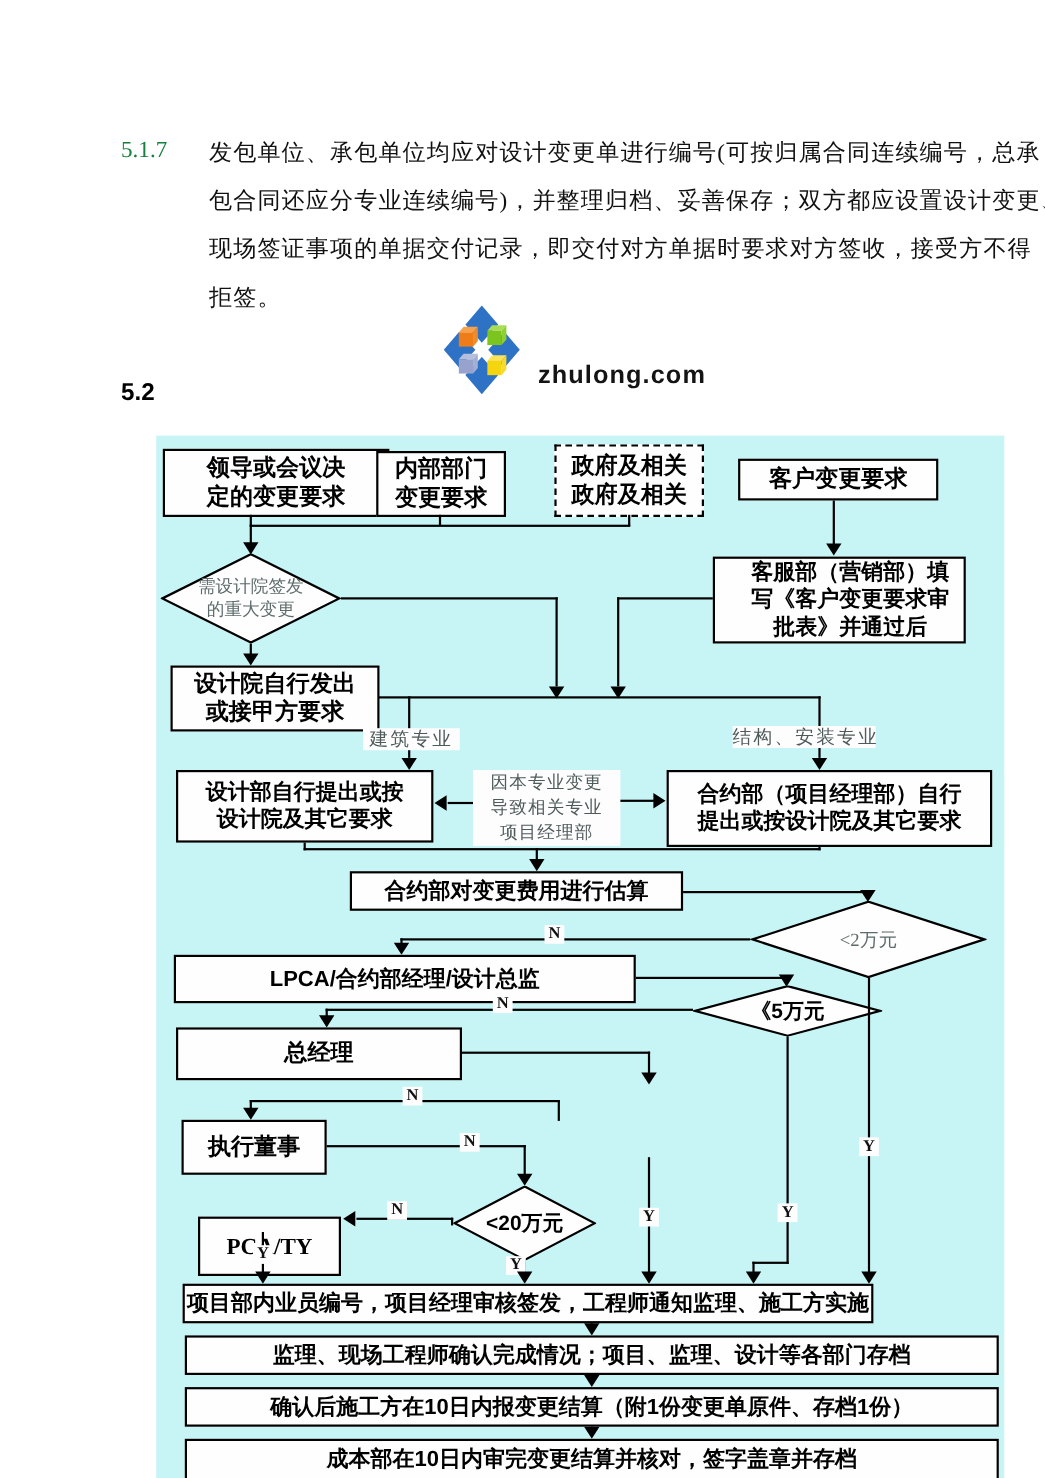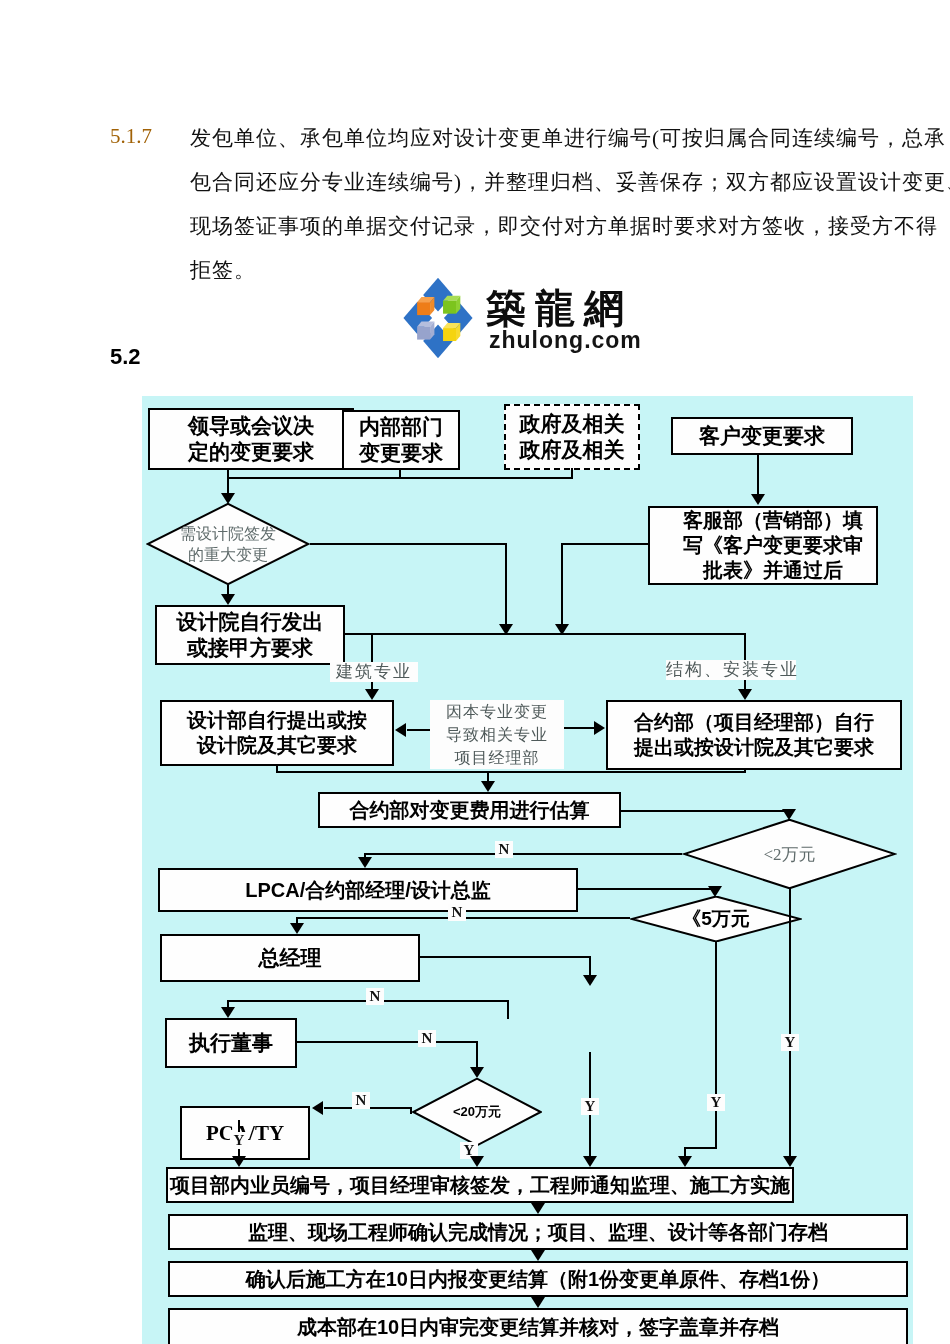--- a/index.html
+++ b/index.html
@@ -1,21 +1,21 @@
 <!DOCTYPE html>
 <html><head>
 <meta charset="utf-8">
 <style>
   html,body{margin:0;padding:0;background:#ffffff;}
   #page{position:relative;width:950px;height:1344px;background:#ffffff;overflow:hidden;
         font-family:"Liberation Sans",sans-serif;}
   .abs{position:absolute;}
   .serif{font-family:"Liberation Serif",serif;margin-top:40px;}
   
-  .para-num{position:absolute;font-family:"Liberation Serif",serif;font-size:21px;color:#a16207;}
+  .para-num{position:absolute;font-family:"Liberation Serif",serif;font-size:21px;color:#15803d;}
   .para-line{position:absolute;left:190px;width:700px;font-family:"Liberation Serif",serif;
              font-size:21px;color:#111;letter-spacing:1px;white-space:nowrap;}
   .sec-num,.sec-title{position:absolute;font-weight:bold;font-size:22px;color:#000;}
   
   #panel{position:absolute;left:142px;top:396px;width:771px;height:948px;background:#c7f5f6;}
   
   .box{position:absolute;background:#fefefe;border:2px solid #000;box-sizing:border-box;
        display:flex;flex-direction:column;align-items:center;justify-content:center;
        text-align:center;font-weight:bold;color:#000;line-height:1.25;}
   .box .ln{display:block;white-space:nowrap;}
@@ -72,21 +72,20 @@
 
       <polygon points="21,70 27,63 45,63 39,70" fill="#b5bedd"></polygon>
       <polygon points="39,70 45,63 45,81 39,88" fill="#a3aed3"></polygon>
       <rect x="21" y="70" width="18" height="18" fill="#97a3cc"></rect>
 
       <polygon points="57,72 63,65 81,65 75,72" fill="#fae35a"></polygon>
       <polygon points="75,72 81,65 81,83 75,90" fill="#f7da2e"></polygon>
       <rect x="57" y="72" width="18" height="18" fill="#f5d410"></rect>
     </svg>
   </div>
-  <div id="logo-text-cn">築龍網</div>
   <div id="logo-text-en">zhulong.com</div>
 
   <div class="sec-num" style="left:110px;top:344px;">5.2</div>
 
   <div id="panel"></div>
 
   <div class="box" style="left:148px;top:408px;width:206px;height:62px;font-size:21px;">
     <span class="ln">领导或会议决</span>
     <span class="ln">定的变更要求</span>
   </div>
@@ -225,21 +224,21 @@
   </div>
 
   <div class="hl" style="left:297px;top:1041px;width:181px;"></div>
   <div class="vl" style="left:476px;top:1041px;height:27px;"></div>
   <div class="ahd" style="left:470px;top:1067px;"></div>
   <div class="yn" style="left:418px;top:1030px;">N</div>
   <div class="diamond" style="left:412px;top:1078px;width:130px;height:68px;">
     <svg viewBox="0 0 100 100" preserveAspectRatio="none">
         <polygon points="50,1 99,50 50,99 1,50" fill="#fefefe" stroke="#000" stroke-width="2" vector-effect="non-scaling-stroke"></polygon>
       </svg>
-    <div class="dtext" style="font-size:13px;">&lt;20万元</div>
+    <div class="dtext" style="font-size:19px;">&lt;20万元</div>
   </div>
 
   <div class="hl" style="left:324px;top:1107px;width:88px;"></div>
   <div class="vl" style="left:410px;top:1107px;height:7px;"></div>
   <div class="ahl" style="left:312px;top:1101px;"></div>
   <div class="yn" style="left:352px;top:1092px;">N</div>
   <div class="box serif" style="left:180px;top:1066px;width:130px;height:54px;font-size:21px;font-family:'Liberation Serif',serif;">
     <span class="ln">PCA/TY</span>
   </div>
 

